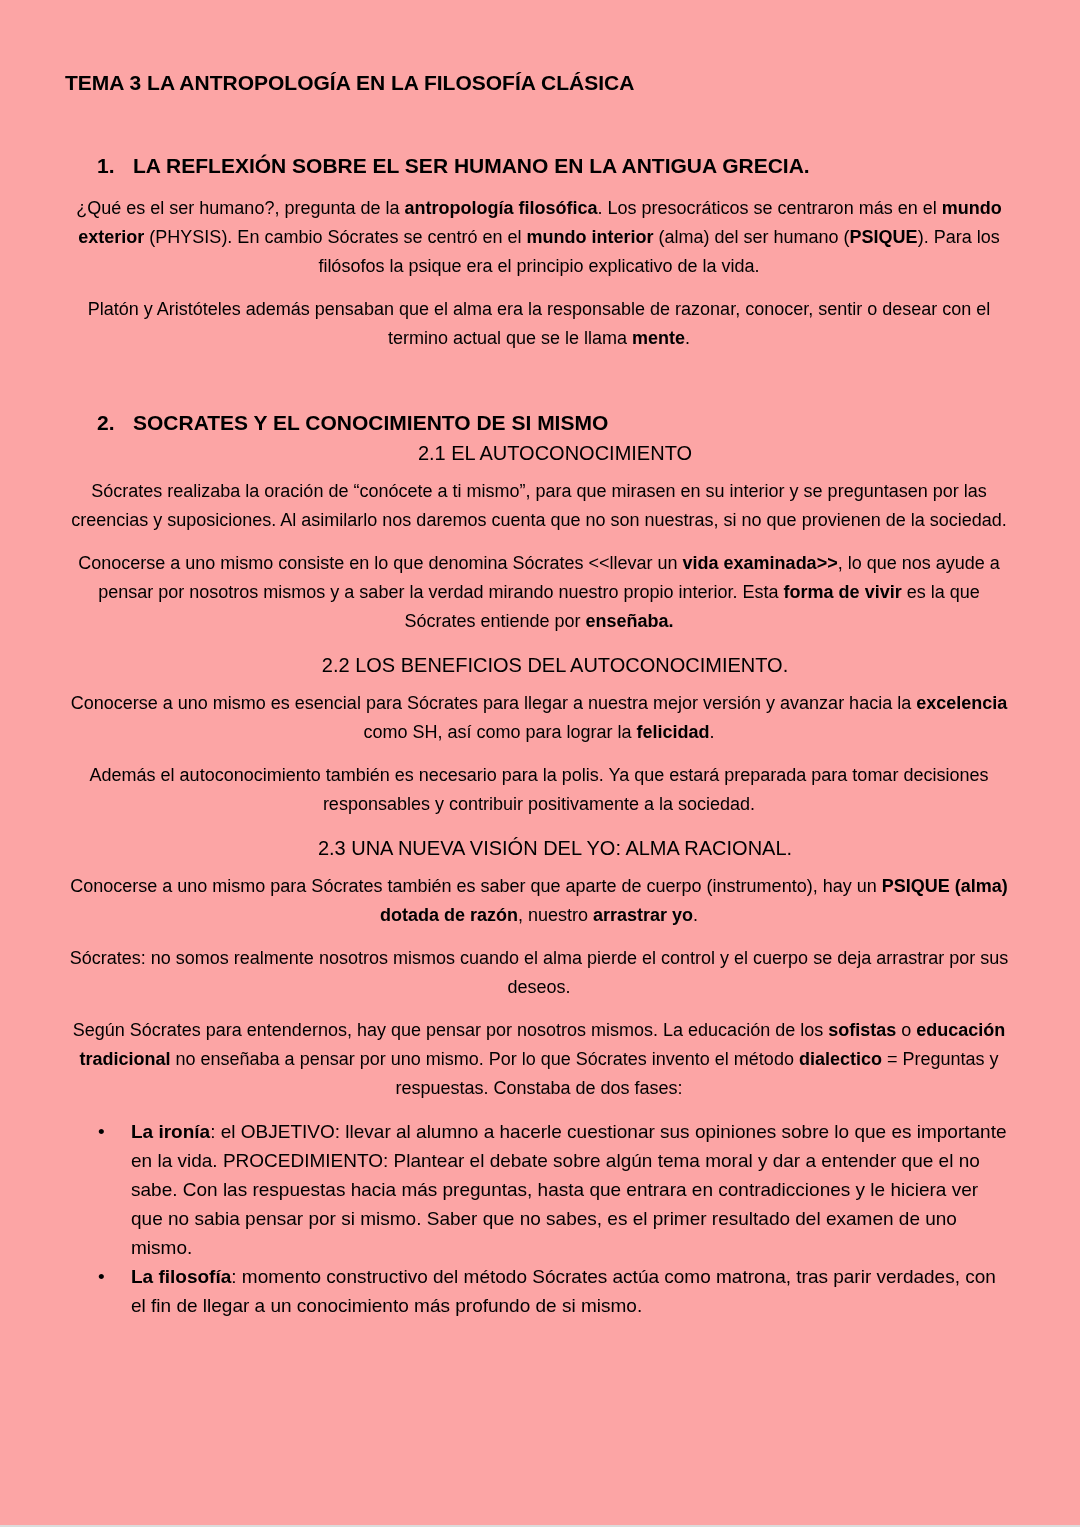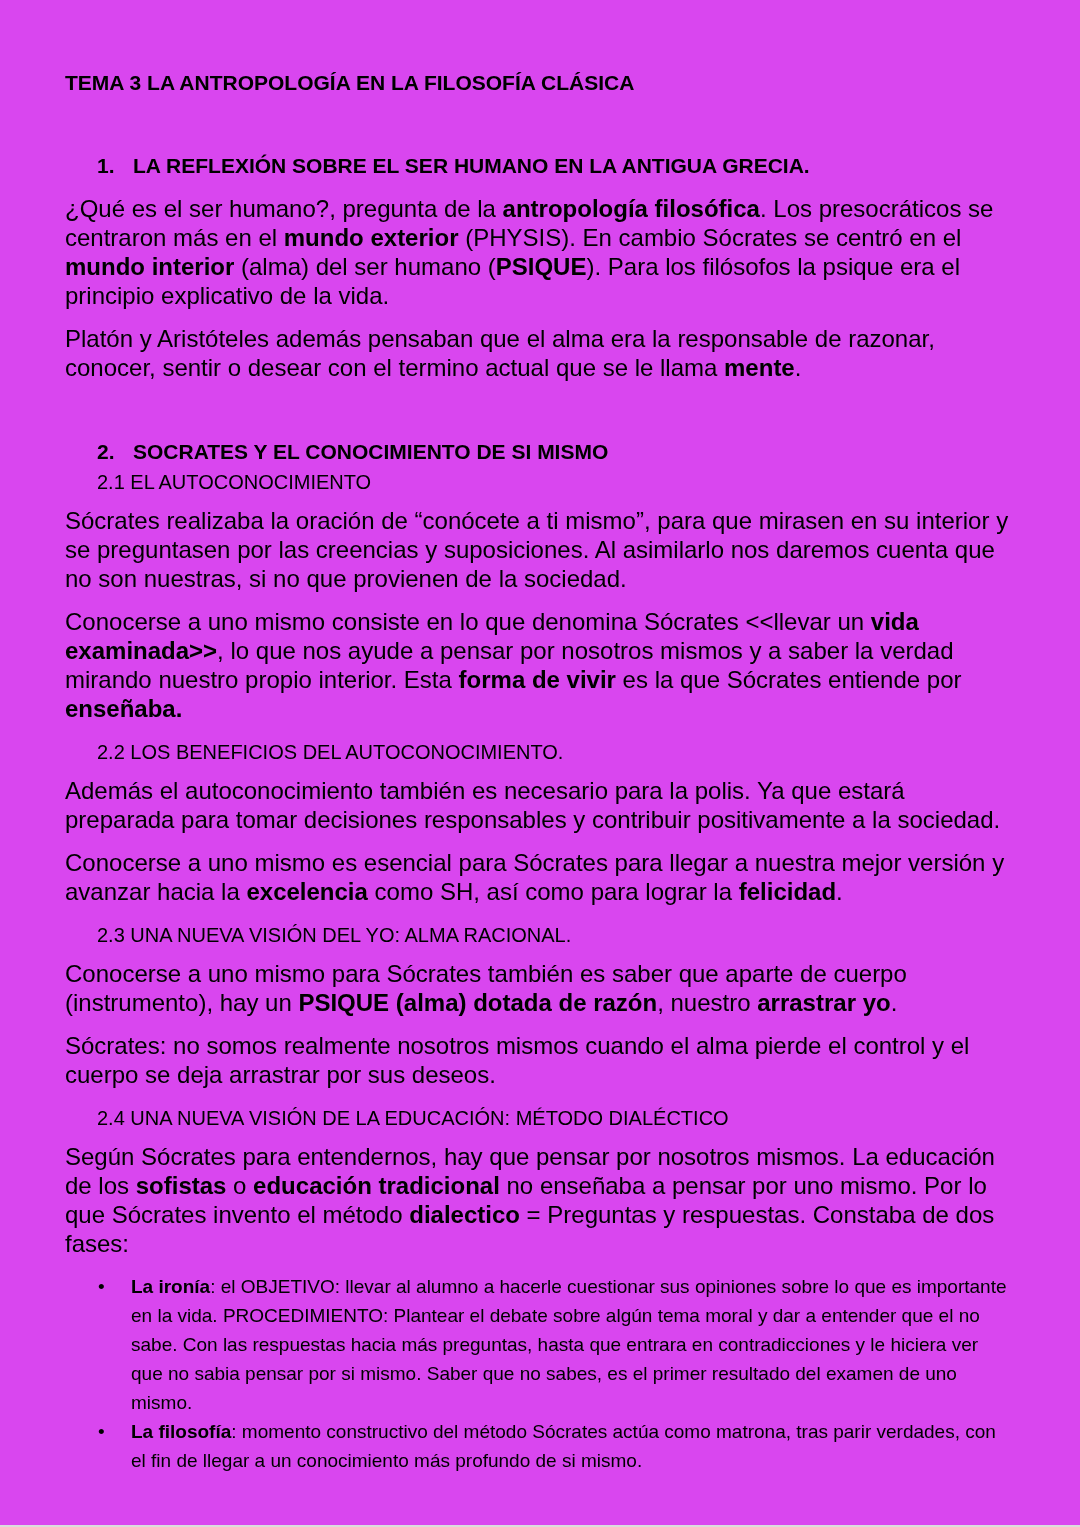--- a/index.html
+++ b/index.html
@@ -1,20 +1,20 @@
 <!DOCTYPE html>
 <html lang="es"><head>
 <meta charset="utf-8">
 <style>
   html, body { margin: 0; padding: 0; background: #ffffff; }
   .page {
     width: 1080px;
     height: 1527px;
     box-sizing: border-box;
-    background: #d946ef;
+    background: #fca5a5;
     color: #000000;
     font-family: "Liberation Sans", "DejaVu Sans", sans-serif;
     padding: 70px 67px 0 65px;
     position: relative;
     overflow: hidden;
     border-bottom: 2px solid #dcdcdc;
   }
   .title {
     font-size: 21px;
     font-weight: bold;
@@ -31,26 +31,28 @@
   .section-heading .num {
     flex: none;
     width: 36px;
   }
   .section-heading.tight { margin-bottom: 0; }
   .sub-heading {
     font-size: 20px;
     font-weight: normal;
     line-height: 30px;
     margin: 14px 0 9px 32px;
+    text-align: center;
   }
   .sub-heading.tight-top { margin-top: 0; }
   .para {
-    font-size: 24px;
+    font-size: 18px;
     line-height: 29px;
     margin: 2px 0 14px 0;
+    text-align: center;
   }
   .bullet-item {
     display: flex;
     font-size: 19px;
     line-height: 29px;
     margin: 0;
     padding-left: 33px;
   }
   .bullet-item .marker {
     flex: none;
@@ -72,26 +74,25 @@
       <div class="para"><span>¿Qué es el ser humano?, pregunta de la </span><span class="b">antropología filosófica</span><span>. Los presocráticos se centraron más en el </span><span class="b">mundo exterior</span><span> (PHYSIS). En cambio Sócrates se centró en el </span><span class="b">mundo interior</span><span> (alma) del ser humano (</span><span class="b">PSIQUE</span><span>). Para los filósofos la psique era el principio explicativo de la vida.</span></div>
       <div class="para"><span>Platón y Aristóteles además pensaban que el alma era la responsable de razonar, conocer, sentir o desear con el termino actual que se le llama </span><span class="b">mente</span><span>.</span></div>
       <div class="section-heading tight">
         <span class="num">2.</span>
         <span>SOCRATES Y EL CONOCIMIENTO DE SI MISMO</span>
       </div>
       <div class="sub-heading tight-top">2.1 EL AUTOCONOCIMIENTO</div>
       <div class="para"><span>Sócrates realizaba la oración de “conócete a ti mismo”, para que mirasen en su interior y se preguntasen por las creencias y suposiciones. Al asimilarlo nos daremos cuenta que no son nuestras, si no que provienen de la sociedad.</span></div>
       <div class="para"><span>Conocerse a uno mismo consiste en lo que denomina Sócrates &lt;&lt;llevar un </span><span class="b">vida examinada&gt;&gt;</span><span>, lo que nos ayude a pensar por nosotros mismos y a saber la verdad mirando nuestro propio interior. Esta </span><span class="b">forma de vivir</span><span> es la que Sócrates entiende por </span><span class="b">enseñaba.</span></div>
       <div class="sub-heading">2.2 LOS BENEFICIOS DEL AUTOCONOCIMIENTO.</div>
+      <div class="para"><span>Conocerse a uno mismo es esencial para Sócrates para llegar a nuestra mejor versión y avanzar hacia la </span><span class="b">excelencia</span><span> como SH, así como para lograr la </span><span class="b">felicidad</span><span>.</span></div>
       <div class="para"><span>Además el autoconocimiento también es necesario para la polis. Ya que estará preparada para tomar decisiones responsables y contribuir positivamente a la sociedad.</span></div>
-      <div class="para"><span>Conocerse a uno mismo es esencial para Sócrates para llegar a nuestra mejor versión y avanzar hacia la </span><span class="b">excelencia</span><span> como SH, así como para lograr la </span><span class="b">felicidad</span><span>.</span></div>
       <div class="sub-heading">2.3 UNA NUEVA VISIÓN DEL YO: ALMA RACIONAL.</div>
       <div class="para"><span>Conocerse a uno mismo para Sócrates también es saber que aparte de cuerpo (instrumento), hay un </span><span class="b">PSIQUE (alma) dotada de razón</span><span>, nuestro </span><span class="b">arrastrar yo</span><span>.</span></div>
       <div class="para"><span>Sócrates: no somos realmente nosotros mismos cuando el alma pierde el control y el cuerpo se deja arrastrar por sus deseos.</span></div>
-      <div class="sub-heading">2.4 UNA NUEVA VISIÓN DE LA EDUCACIÓN: MÉTODO DIALÉCTICO</div>
       <div class="para"><span>Según Sócrates para entendernos, hay que pensar por nosotros mismos. La educación de los </span><span class="b">sofistas</span><span> o </span><span class="b">educación tradicional</span><span> no enseñaba a pensar por uno mismo. Por lo que Sócrates invento el método </span><span class="b">dialectico</span><span> = Preguntas y respuestas. Constaba de dos fases:</span></div>
       <div class="bullet-item">
         <span class="marker">•</span>
         <span class="bullet-content"><span class="b">La ironía</span><span>: el OBJETIVO: llevar al alumno a hacerle cuestionar sus opiniones sobre lo que es importante en la vida. PROCEDIMIENTO: Plantear el debate sobre algún tema moral y dar a entender que el no sabe. Con las respuestas hacia más preguntas, hasta que entrara en contradicciones y le hiciera ver que no sabia pensar por si mismo. Saber que no sabes, es el primer resultado del examen de uno mismo.</span></span>
       </div>
       <div class="bullet-item">
         <span class="marker">•</span>
         <span class="bullet-content"><span class="b">La filosofía</span><span>: momento constructivo del método Sócrates actúa como matrona, tras parir verdades, con el fin de llegar a un conocimiento más profundo de si mismo.</span></span>
       </div>
     </div>

